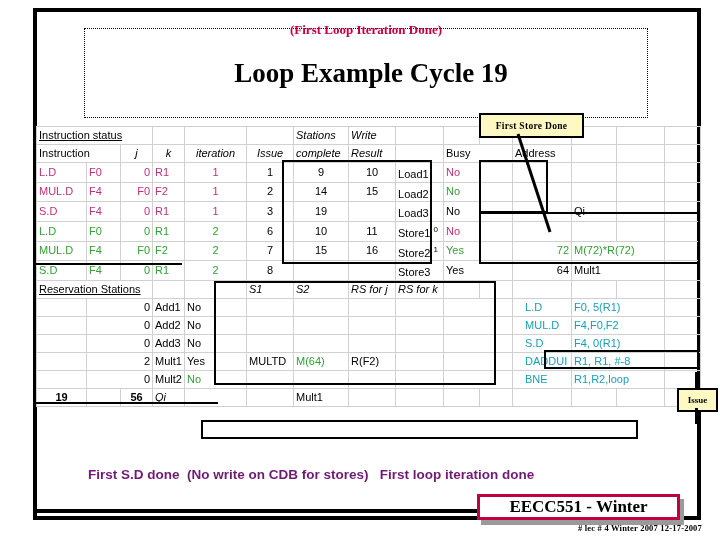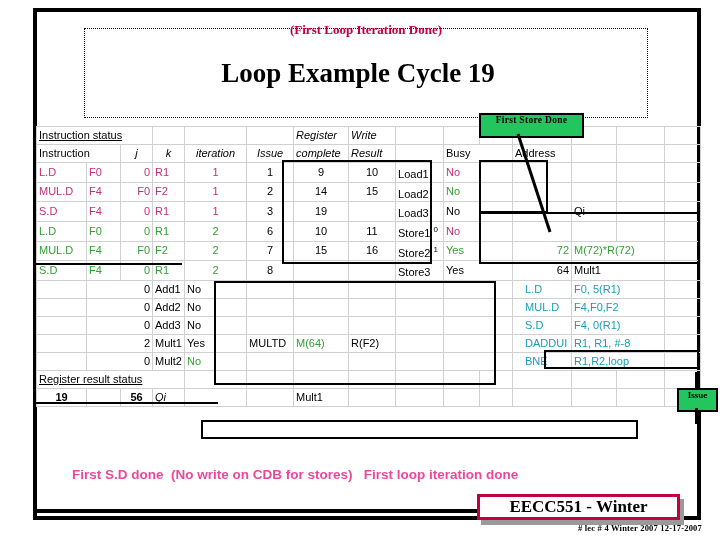--- a/index.html
+++ b/index.html
@@ -17,21 +17,21 @@
   #title-box{
     position:absolute;left:84px;top:28px;width:564px;height:90px;
     border:1px dotted #000;box-sizing:border-box;
   }
   #subtitle{
     position:absolute;left:84px;top:22px;width:564px;text-align:center;
     color:#c00040;font-weight:bold;font-size:13px;
     font-family:"Liberation Serif", serif;letter-spacing:0px;
   }
   #main-title{
-    position:absolute;left:76px;top:58px;width:564px;text-align:center;
+    position:absolute;left:89px;top:58px;width:564px;text-align:center;
     color:#000;font-weight:bold;font-size:27px;
     font-family:"Liberation Serif", serif;
   }
   
   #sheet{
     position:absolute;left:36px;top:126px;width:608px;height:340px;
     font-size:11px;color:#000;
   }
   #sheet table{border-collapse:collapse;table-layout:fixed;width:664px;}
   #sheet td{
@@ -48,31 +48,31 @@
   .m{color:#c0307a;}   
   .g{color:#33a033;}   
   .teal{color:#18a0b4;}
   .big{font-size:17px;}
   .mid{font-size:13px;}
   .sup{font-size:8px;vertical-align:super;}
   
   .box{position:absolute;border:2px solid #000;box-sizing:border-box;pointer-events:none;}
   
   .callout{
-    position:absolute;border:2px solid #000;background:#22c55e;
+    position:absolute;border:2px solid #000;background:#fef9c3;
     font-family:"Liberation Serif", serif;font-weight:bold;
-    display:flex;justify-content:center;
+    display:flex;align-items:center;justify-content:center;
   }
   #callout-store{left:479px;top:113px;width:101px;height:21px;font-size:9.5px;letter-spacing:.3px;}
   #callout-issue{left:677px;top:388px;width:37px;height:20px;font-size:9px;}
   .leader{position:absolute;background:#000;pointer-events:none;}
   
   #notes{
-    position:absolute;left:72px;top:466px;width:620px;
-    color:#ec4899;font-weight:bold;font-size:13.5px;line-height:17px;
+    position:absolute;left:88px;top:466px;width:620px;
+    color:#701a75;font-weight:bold;font-size:13.5px;line-height:17px;
   }
   #notes .nline{white-space:pre;}
   
   #footer-rule{position:absolute;left:36px;top:509px;width:620px;height:4px;background:#000;}
   #badge-shadow{position:absolute;left:481px;top:499px;width:203px;height:26px;background:#9a9a9a;}
   #badge{
     position:absolute;left:477px;top:494px;width:203px;height:26px;
     border:3px solid #c00040;background:#fff;box-sizing:border-box;
     display:flex;align-items:center;justify-content:center;
     font-family:"Liberation Serif", serif;font-weight:bold;font-size:17px;color:#000;
@@ -111,21 +111,21 @@
         <col style="width:48px">
       <col style="width:36px">
     </colgroup>
 
     <tbody>
         <tr>
       <td class="l ul" colspan="3">Instruction status</td>
       <td></td>
       <td></td>
       <td></td>
-      <td class="l ital">Register</td>
+      <td class="l ital">Stations</td>
       <td class="l ital">Write</td>
       <td></td>
       <td></td>
       <td></td>
       <td></td>
       <td></td>
       <td></td>
       <td></td>
     </tr>
 
@@ -233,20 +233,35 @@
       <td class="c">8</td>
       <td class="c"></td>
       <td class="c"></td>
       <td class="l"><span>Store3</span><span class="sup"></span></td>
       <td class="l" colspan="2">Yes</td>
       <td class="r">64</td>
       <td class="l" colspan="2">Mult1</td>
       <td></td>
     </tr>
 
+    <tr>
+      <td class="l ul" colspan="3">Reservation Stations</td>
+      <td></td>
+      <td></td>
+      <td class="l ital">S1</td>
+      <td class="l ital">S2</td>
+      <td class="l ital">RS for j</td>
+      <td class="l ital">RS for k</td>
+      <td></td>
+      <td></td>
+      <td></td>
+      <td></td>
+      <td></td>
+      <td></td>
+    </tr>
 
 
     <tr>
       <td></td>
       <td class="r" colspan="2">0</td>
       <td class="l">Add1</td>
       <td class="l">No</td>
       <td class="l"></td>
       <td class="l"></td>
       <td class="l"></td>
@@ -306,34 +321,20 @@
       <td class="l"></td>
       <td class="l"></td>
       <td class="l"></td>
       <td class="l"></td>
       <td class="l" colspan="2"></td>
       <td class="l teal" style="padding-left:12px">BNE</td>
       <td class="l teal" colspan="2">R1,R2,loop</td>
       <td></td>
     </tr>
 
-    <tr>
-      <td class="l ul" colspan="4">Register result status</td>
-      <td></td>
-      <td></td>
-      <td></td>
-      <td></td>
-      <td></td>
-      <td></td>
-      <td></td>
-      <td></td>
-      <td></td>
-      <td></td>
-      <td></td>
-    </tr>
 
 
     <tr>
       <td class="c bold">19</td>
       <td></td>
       <td class="c bold">56</td>
       <td class="l ital">Qi</td>
       <td class="l"></td>
       <td class="l"></td>
       <td class="l">Mult1</td>

